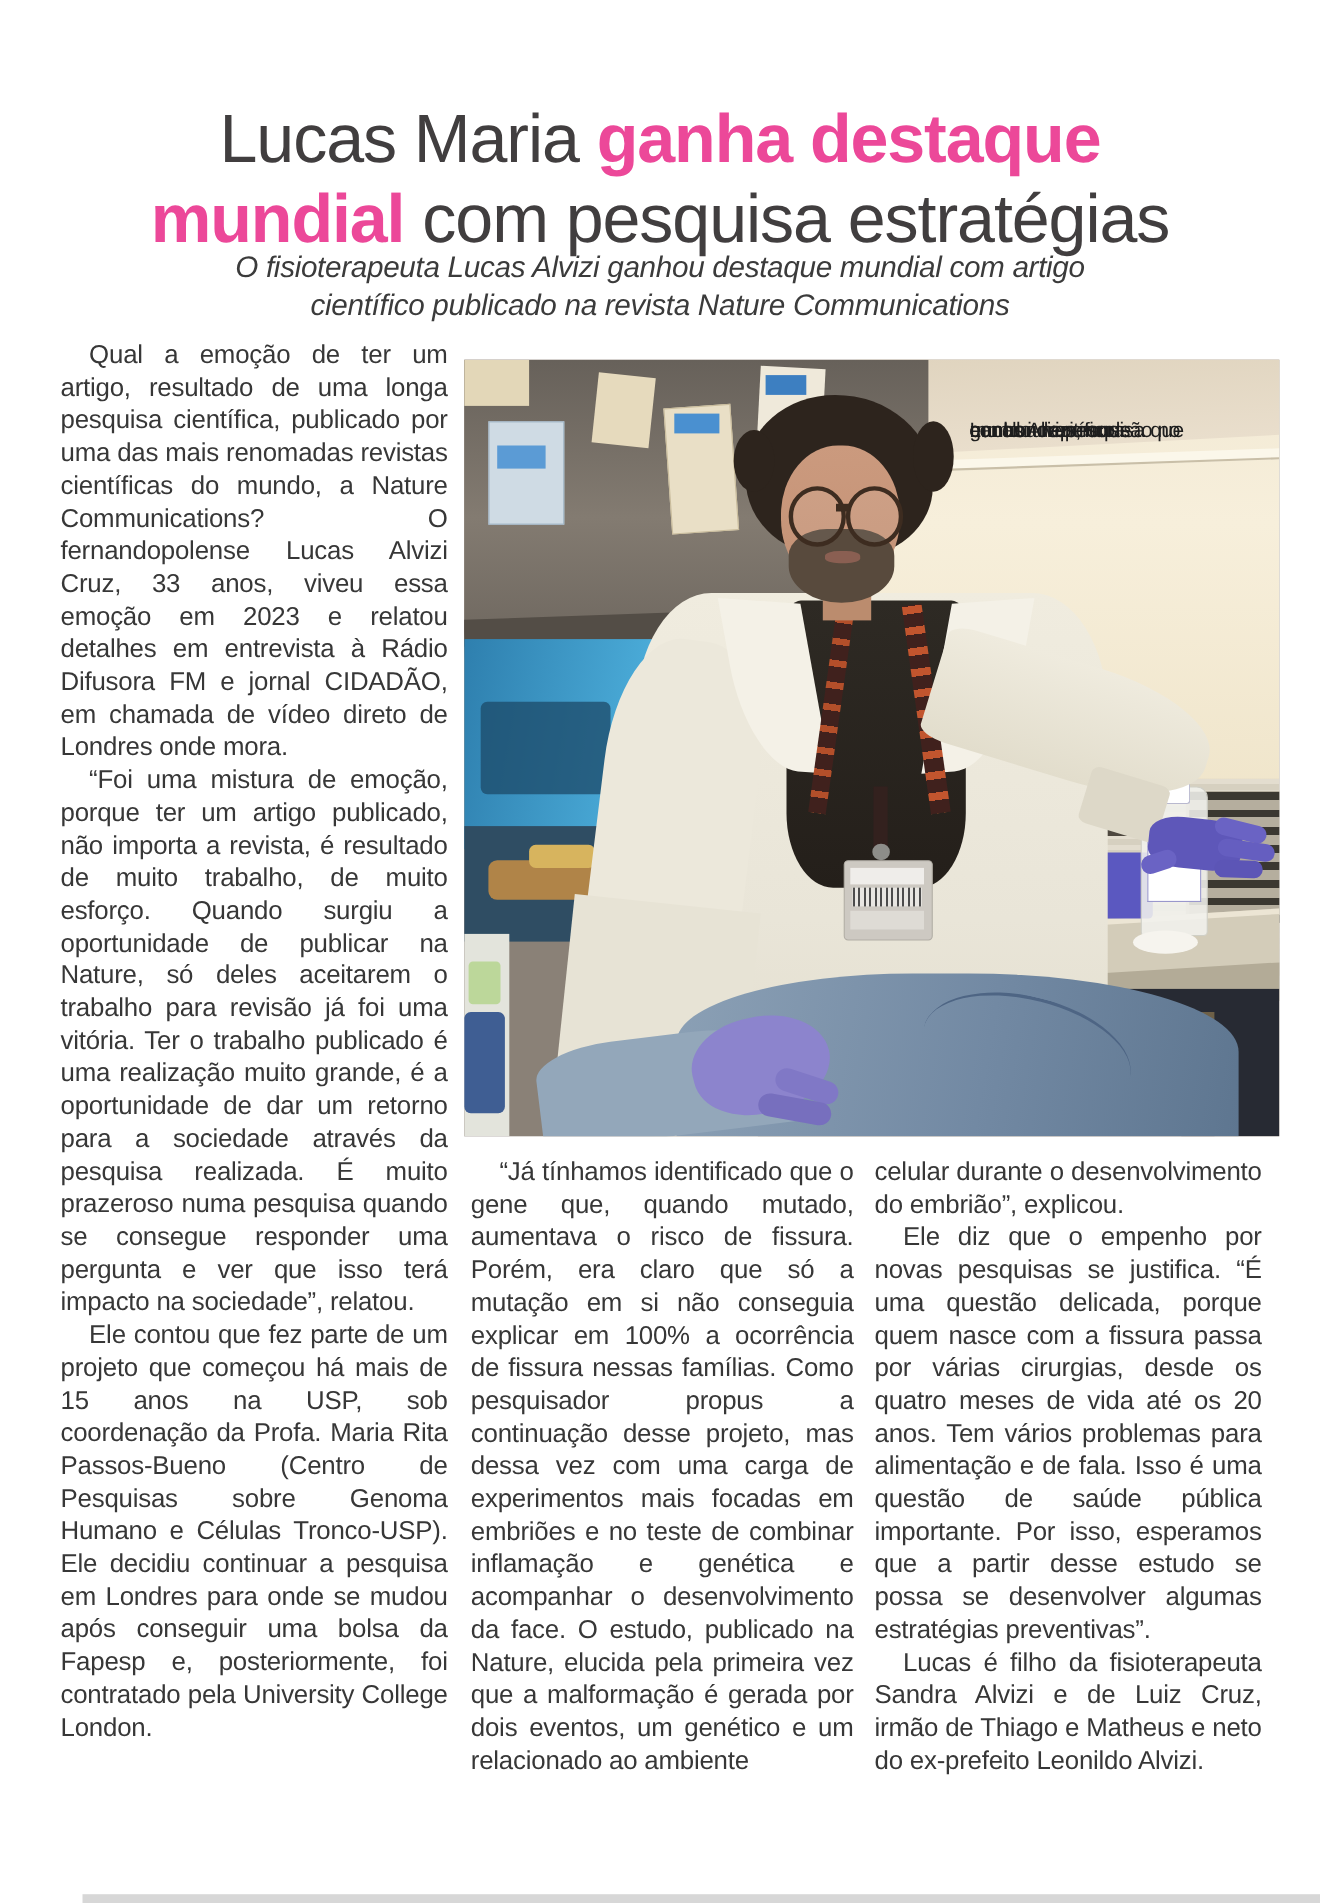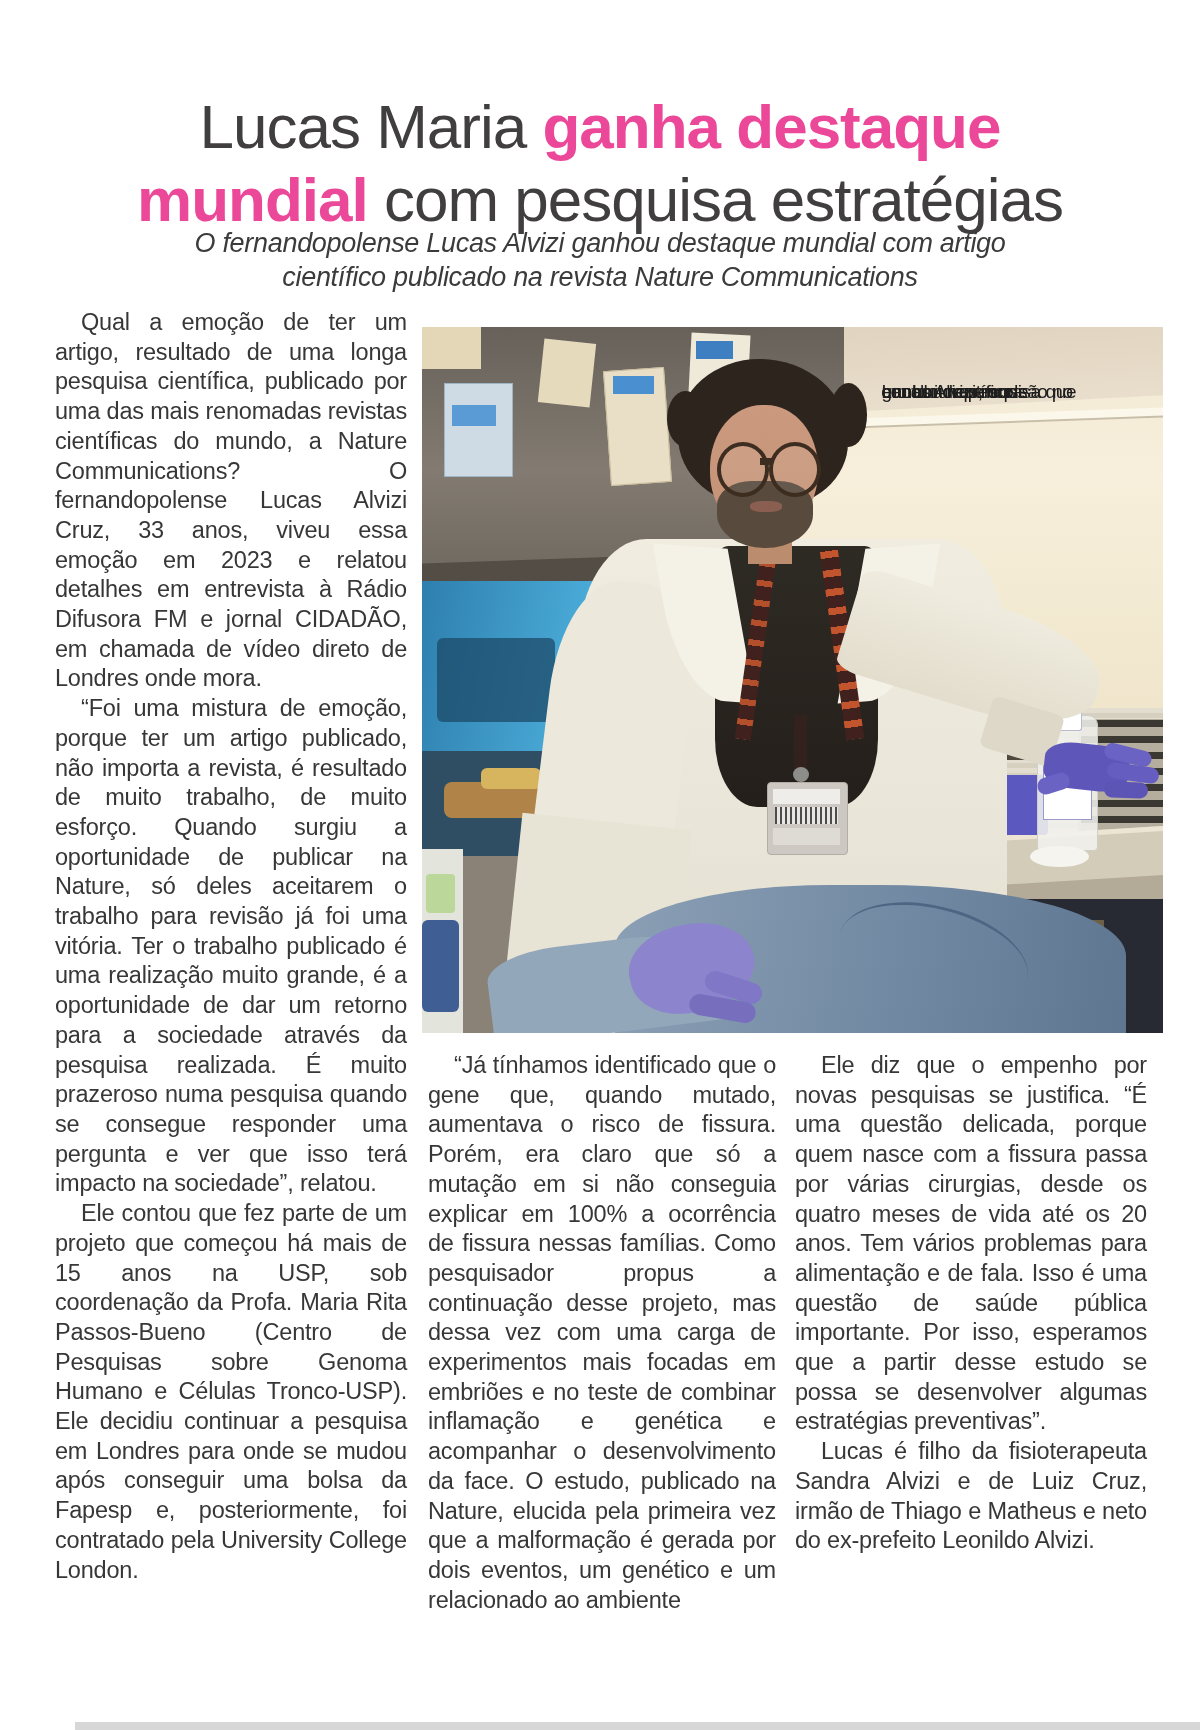--- a/index.html
+++ b/index.html
@@ -126,21 +126,21 @@
 </head>
 <body>
 
 <div class="page">
 
   <h1 class="headline">
     <span><span class="hl-reg">Lucas Maria </span><span class="hl-bold">ganha destaque</span></span><br>
     <span><span class="hl-bold">mundial</span><span class="hl-reg"> com pesquisa estratégias</span></span>
   </h1>
 
-  <div class="subtitle">O fernandopolense Lucas Alvizi ganhou destaque mundial com artigo científico publicado na revista Nature Communications</div>
+  <div class="subtitle">O fisioterapeuta Lucas Alvizi ganhou destaque mundial com artigo científico publicado na revista Nature Communications</div>
 
   <div class="col col1">
       <div class="para">Qual a emoção de ter um artigo, resultado de uma longa pesquisa científica, publicado por uma das mais renomadas revistas científicas do mundo, a Nature Communications? O fernandopolense Lucas Alvizi Cruz, 33 anos, viveu essa emoção em 2023 e relatou detalhes em entrevista à Rádio Difusora FM e jornal CIDADÃO, em chamada de vídeo direto de Londres onde mora.</div>
       <div class="para">“Foi uma mistura de emoção, porque ter um artigo publicado, não importa a revista, é resultado de muito trabalho, de muito esforço. Quando surgiu a oportunidade de publicar na Nature, só deles aceitarem o trabalho para revisão já foi uma vitória. Ter o trabalho publicado é uma realização muito grande, é a oportunidade de dar um retorno para a sociedade através da pesquisa realizada. É muito prazeroso numa pesquisa quando se consegue responder uma pergunta e ver que isso terá impacto na sociedade”, relatou.</div>
       <div class="para">Ele contou que fez parte de um projeto que começou há mais de 15 anos na USP, sob coordenação da Profa. Maria Rita Passos-Bueno (Centro de Pesquisas sobre Genoma Humano e Células Tronco-USP). Ele decidiu continuar a pesquisa em Londres para onde se mudou após conseguir uma bolsa da Fapesp e, posteriormente, foi contratado pela University College London.</div>
     </div>
 
   <div class="photo">
     <div class="ph-wall-cream"></div>
     <div class="ph-ceiling"></div>
@@ -228,18 +228,19 @@
         <div class="line">concluiu a pesquisa que</div>
         <div class="line">ganhou repercussão no</div>
         <div class="line">mundo científico</div>
       </div>
   </div>
 
   <div class="col col2">
       <div class="para">“Já tínhamos identificado que o gene que, quando mutado, aumentava o risco de fissura. Porém, era claro que só a mutação em si não conseguia explicar em 100% a ocorrência de fissura nessas famílias. Como pesquisador propus a continuação desse projeto, mas dessa vez com uma carga de experimentos mais focadas em embriões e no teste de combinar inflamação e genética e acompanhar o desenvolvimento da face. O estudo, publicado na Nature, elucida pela primeira vez que a malformação é gerada por dois eventos, um genético e um relacionado ao ambiente</div>
     </div>
   <div class="col col3">
+      <div class="para cont">celular durante o desenvolvimento do embrião”, explicou.</div>
       <div class="para">Ele diz que o empenho por novas pesquisas se justifica. “É uma questão delicada, porque quem nasce com a fissura passa por várias cirurgias, desde os quatro meses de vida até os 20 anos. Tem vários problemas para alimentação e de fala. Isso é uma questão de saúde pública importante. Por isso, esperamos que a partir desse estudo se possa se desenvolver algumas estratégias preventivas”.</div>
       <div class="para">Lucas é filho da fisioterapeuta Sandra Alvizi e de Luiz Cruz, irmão de Thiago e Matheus e neto do ex-prefeito Leonildo Alvizi.</div>
     </div>
 
   <div class="footer-bar"></div>
 </div>
 
 </body></html>

